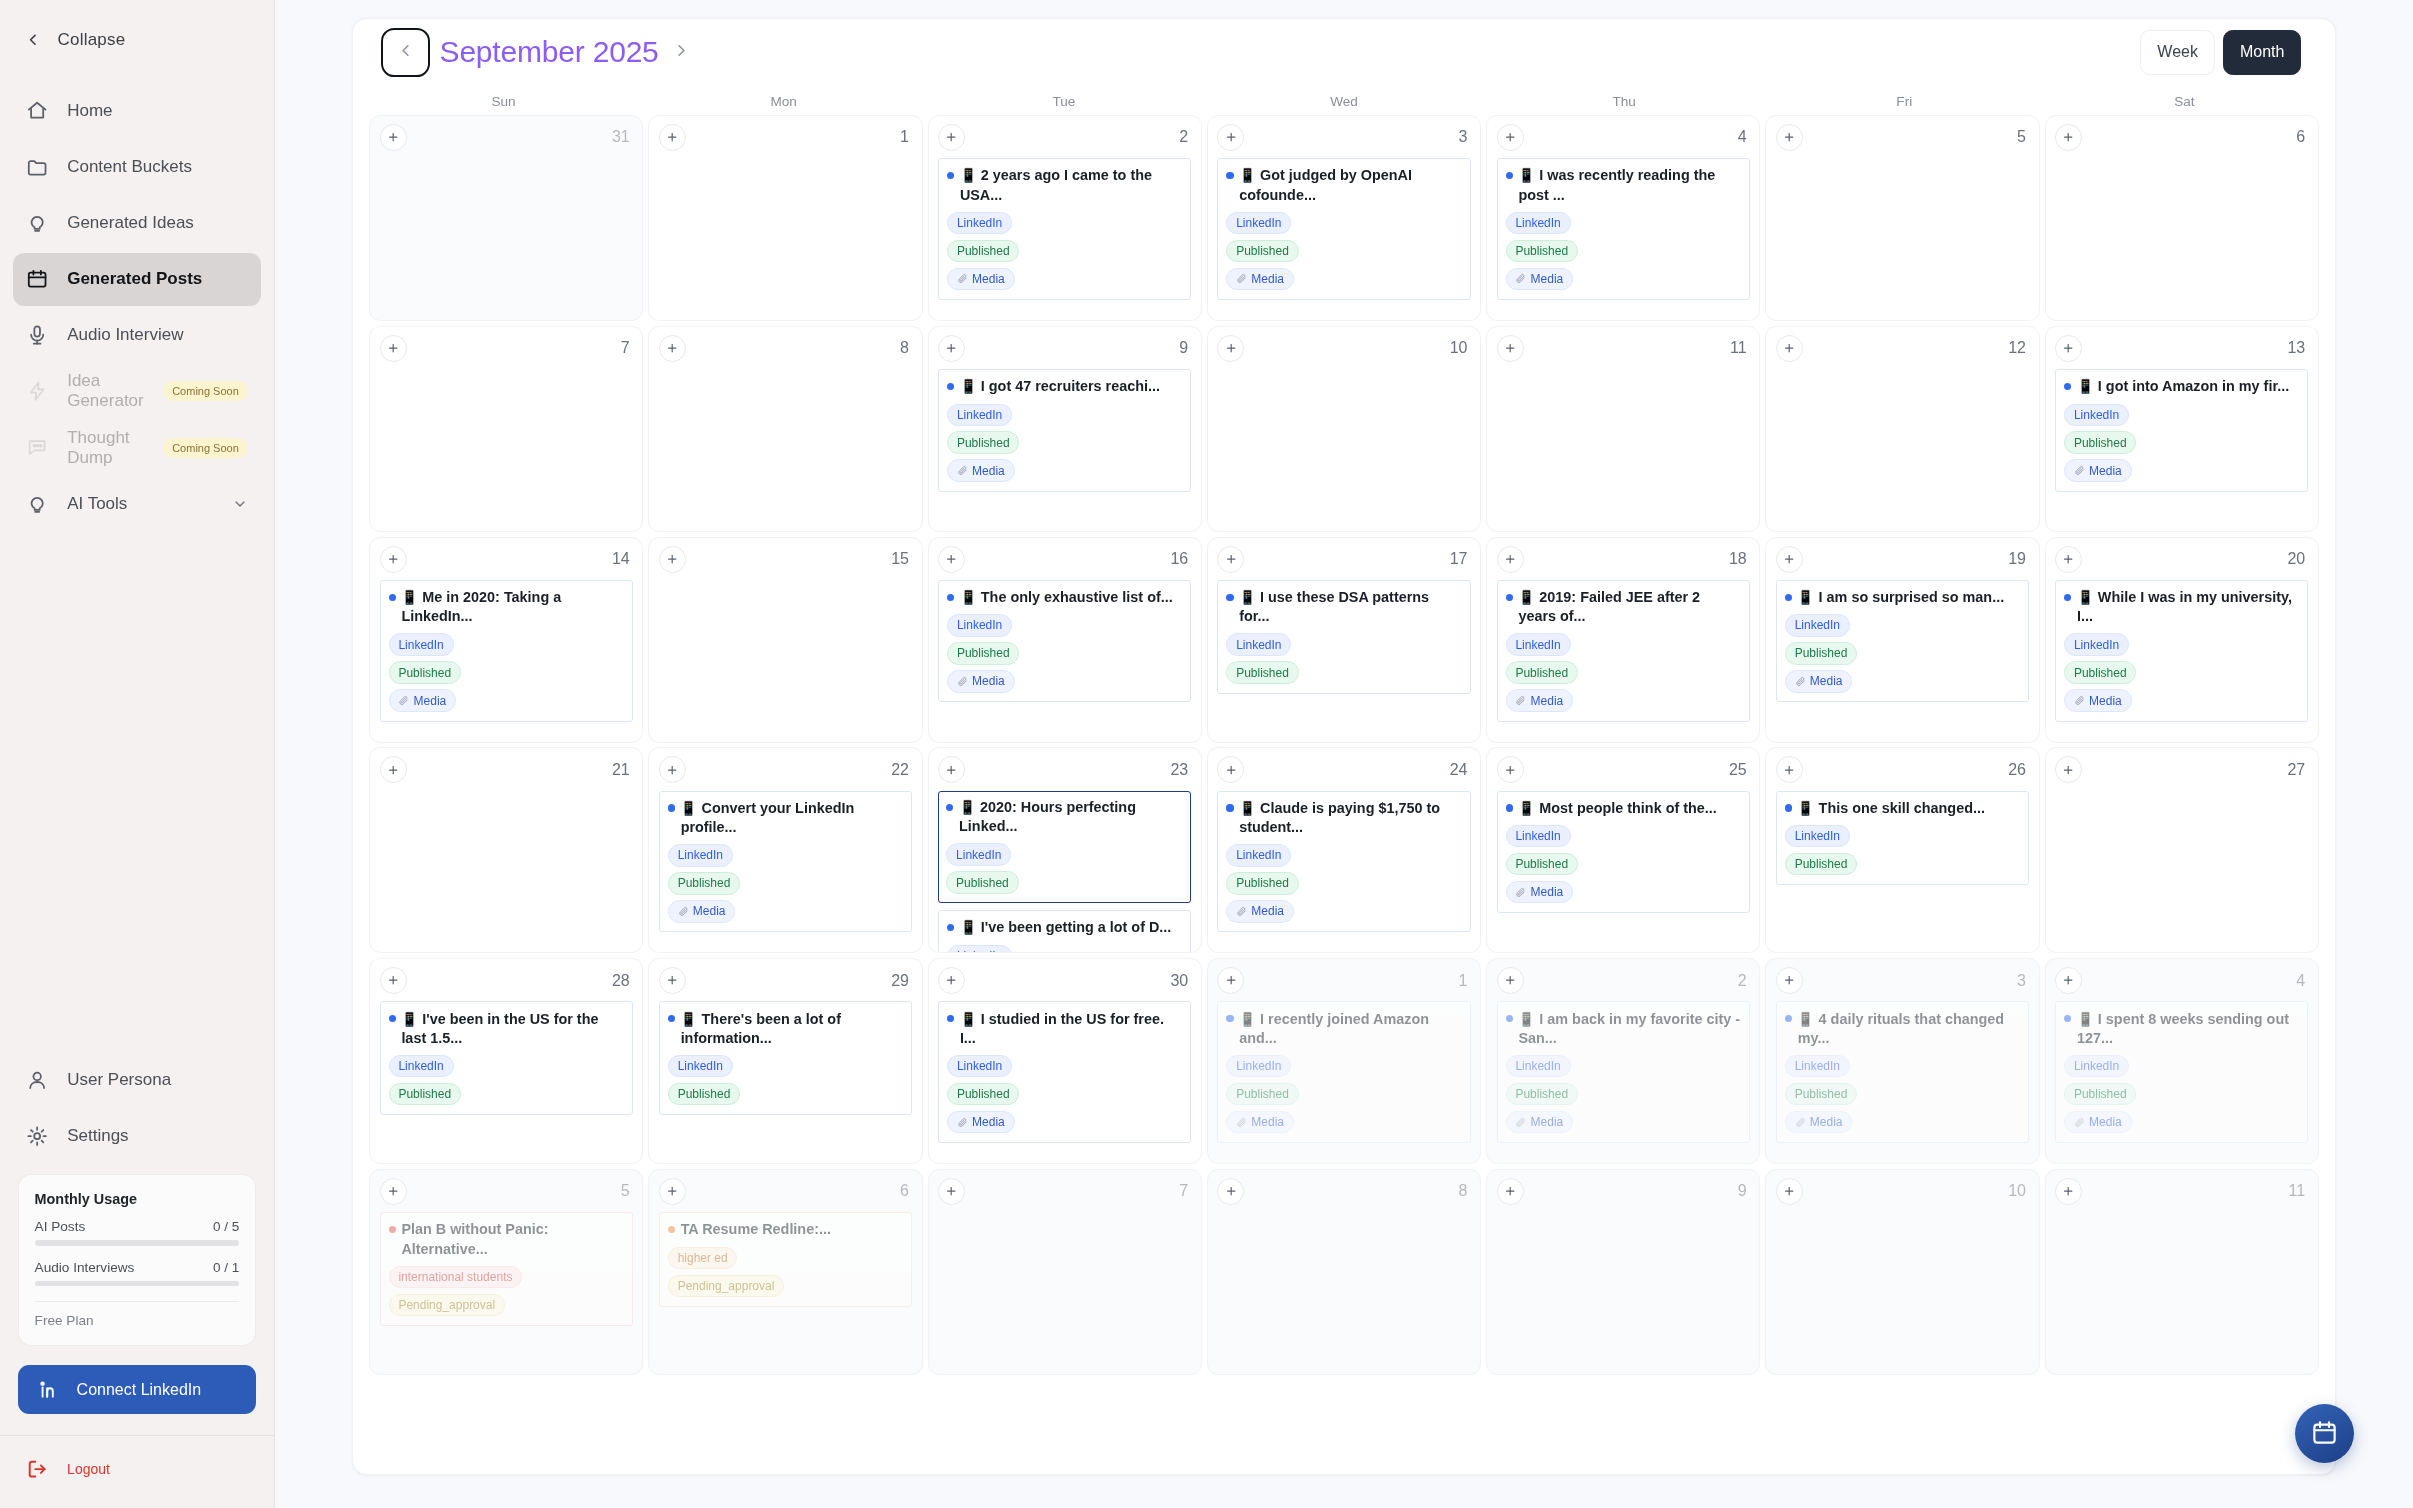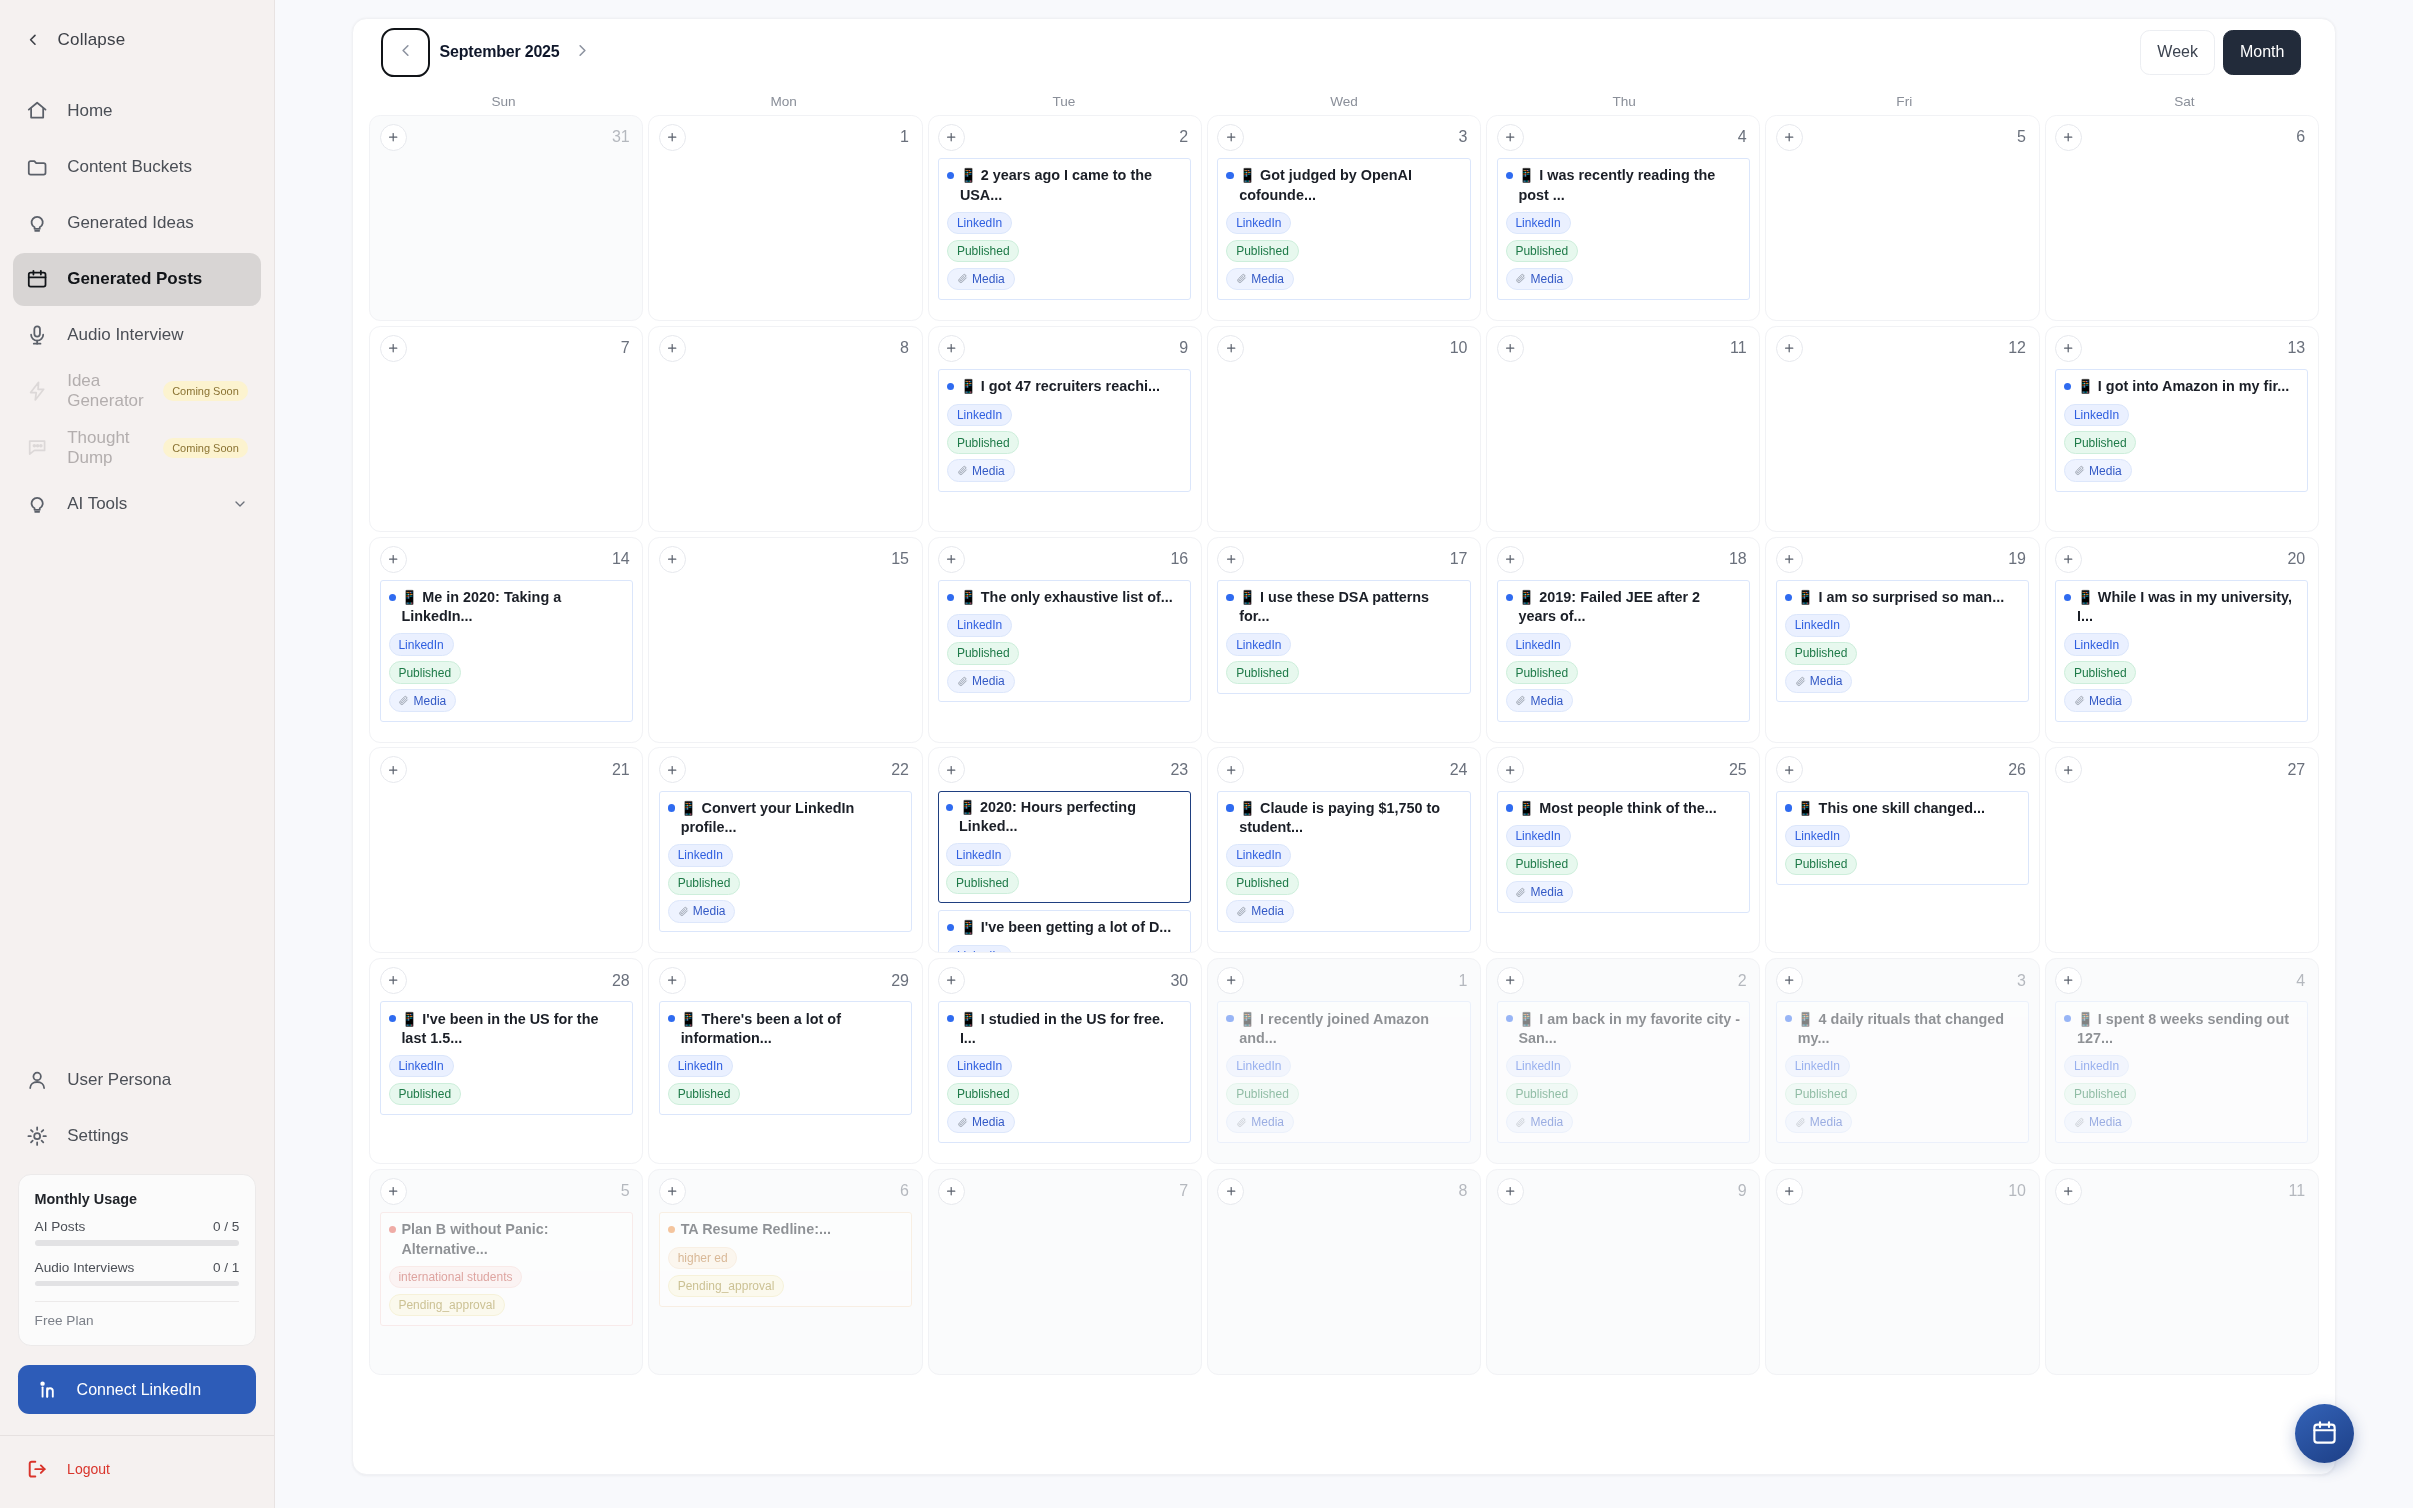--- a/index.html
+++ b/index.html
@@ -105,21 +105,21 @@
     display: flex; align-items: center; justify-content: center;
     background: #fff; cursor: pointer; border: none;
   }
   .nav-arrow-btn.focused { outline: 2.4px solid #111418; border-radius: 11.2px; }
   .nav-next-btn {
     width: 37px; height: 37px; border-radius: 8px;
     display: flex; align-items: center; justify-content: center;
     background: transparent; cursor: pointer; border: none; margin-left: 4.8px;
   }
   .cal-title {
-    font-size: 16px; font-weight: 700; color: #0f172a;
+    font-size: 30px; font-weight: 400; color: #8b5cf6;
     margin-left: 11.2px; letter-spacing: -0.2px;
   }
   .header-spacer { flex: 1 1 auto; }
   .view-toggle { display: flex; gap: 8px; }
   .vt-btn {
     height: 45px; min-width: 65px; padding: 0 16px;
     border-radius: 9.6px; font-size: 16px; cursor: pointer;
     display: flex; align-items: center; justify-content: center;
     border: 0.8px solid #eceef2; background: #fff; color: #3c4350;
   }

